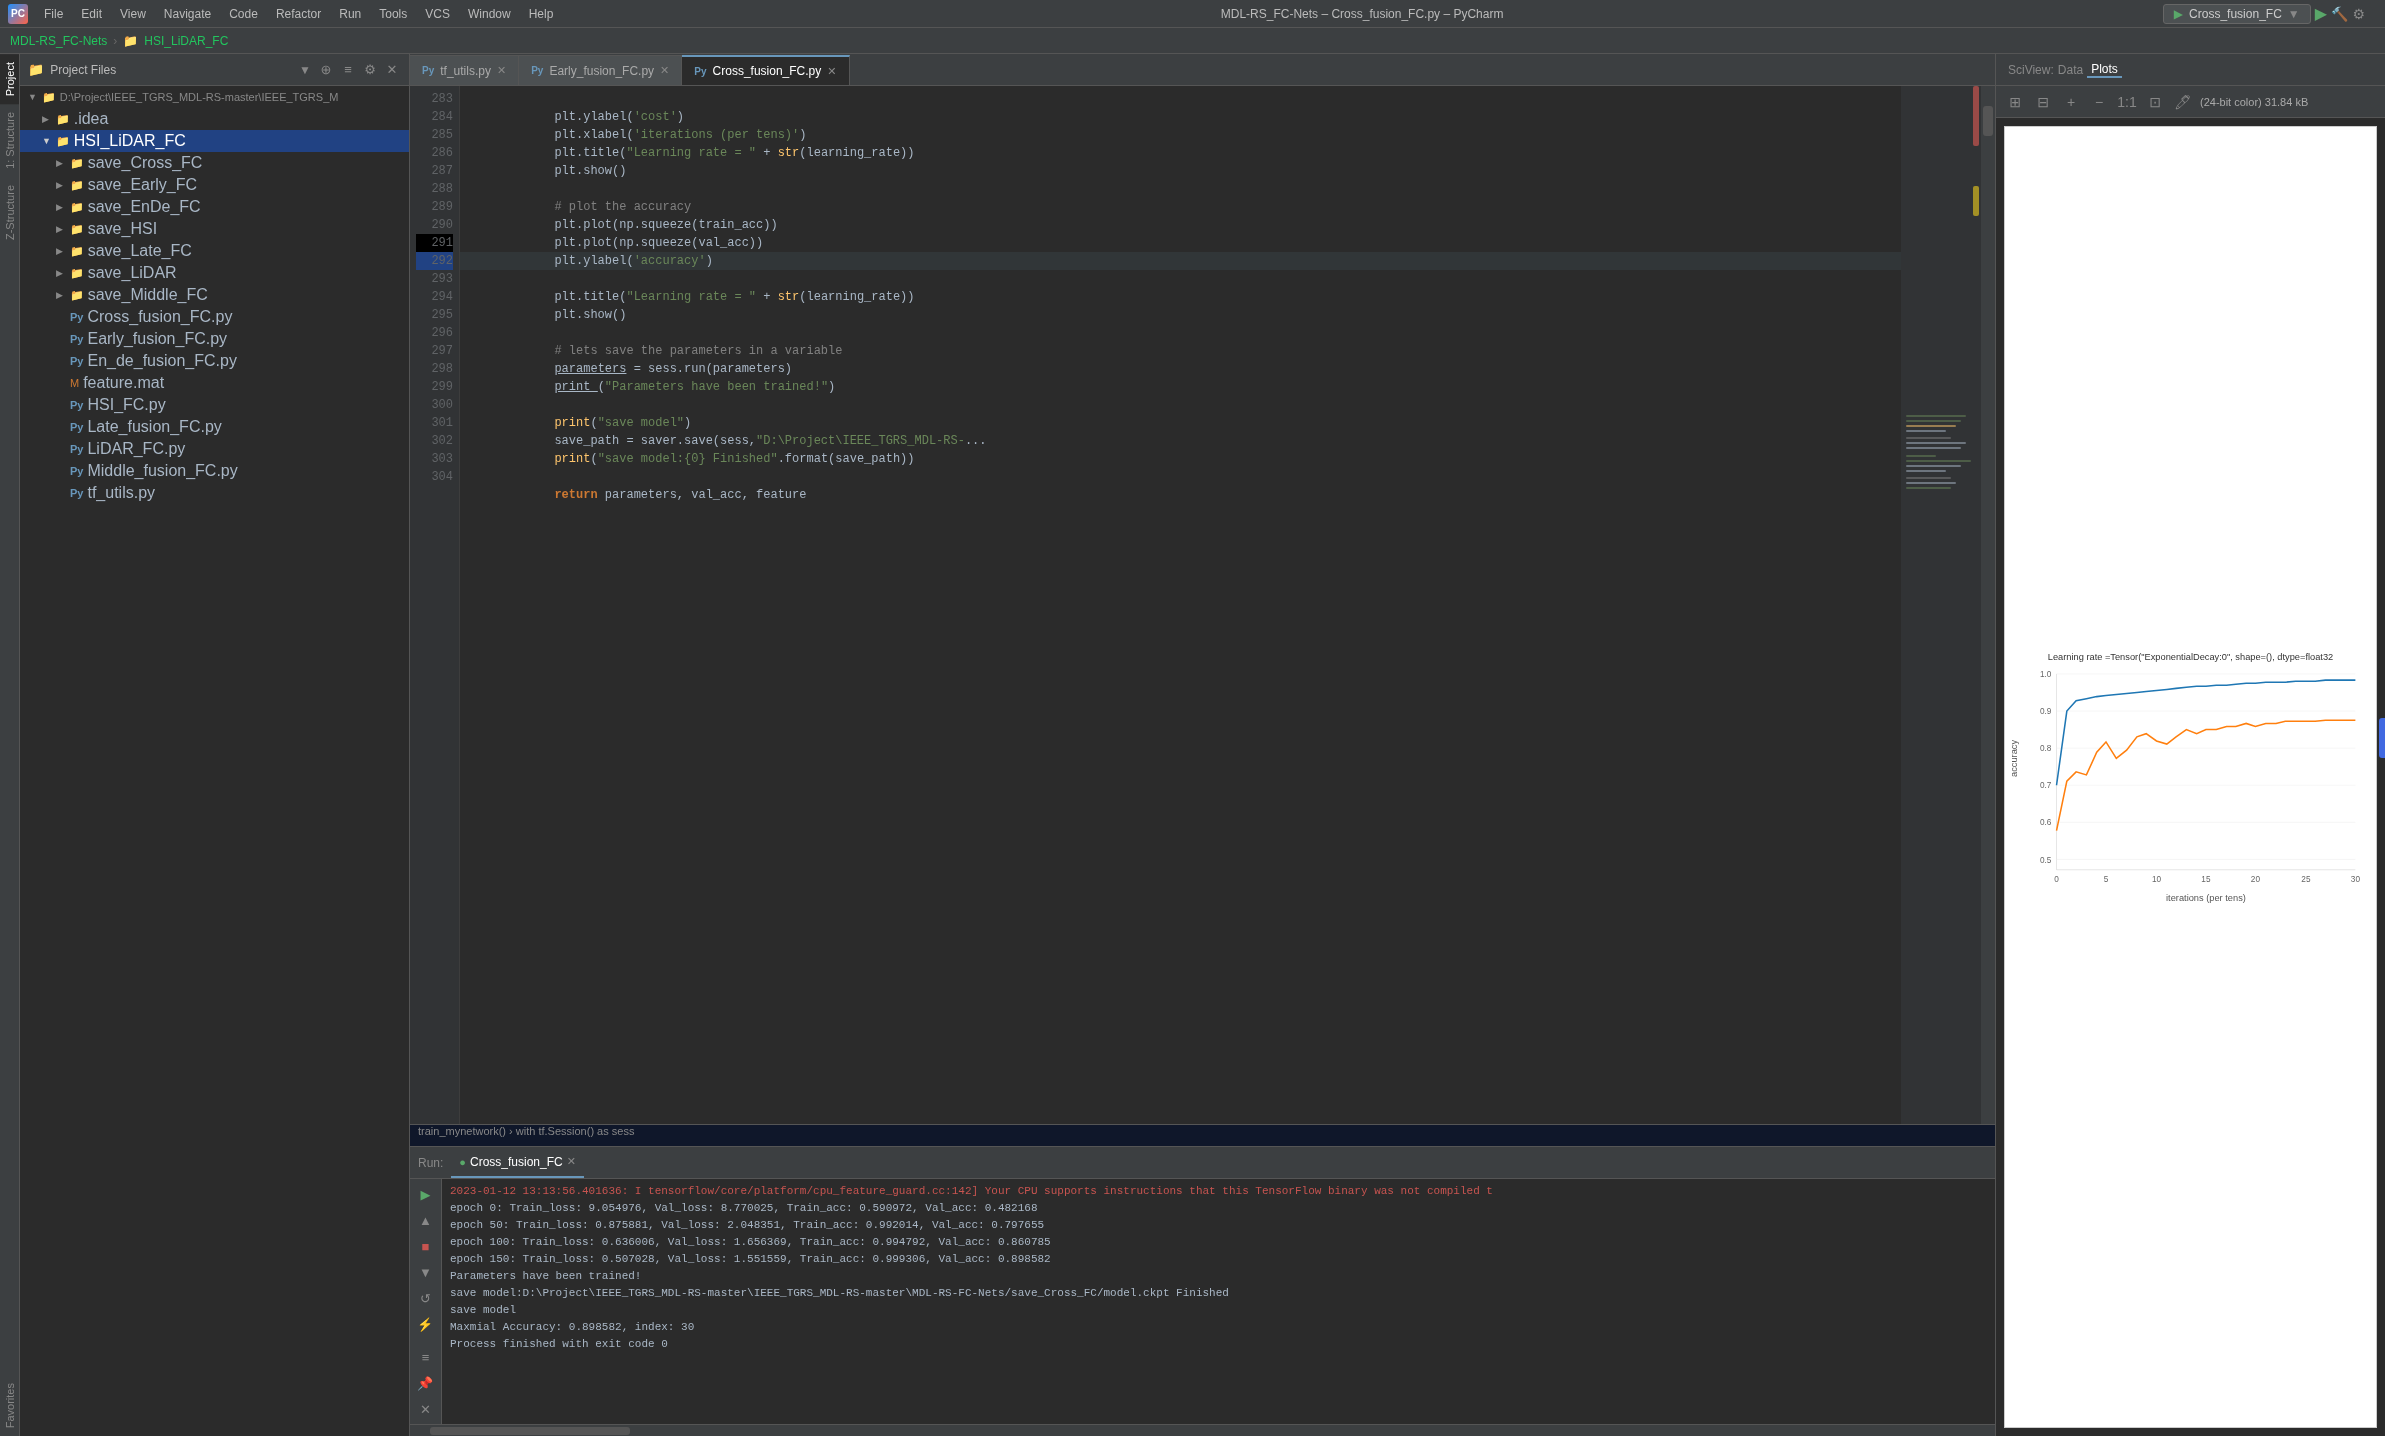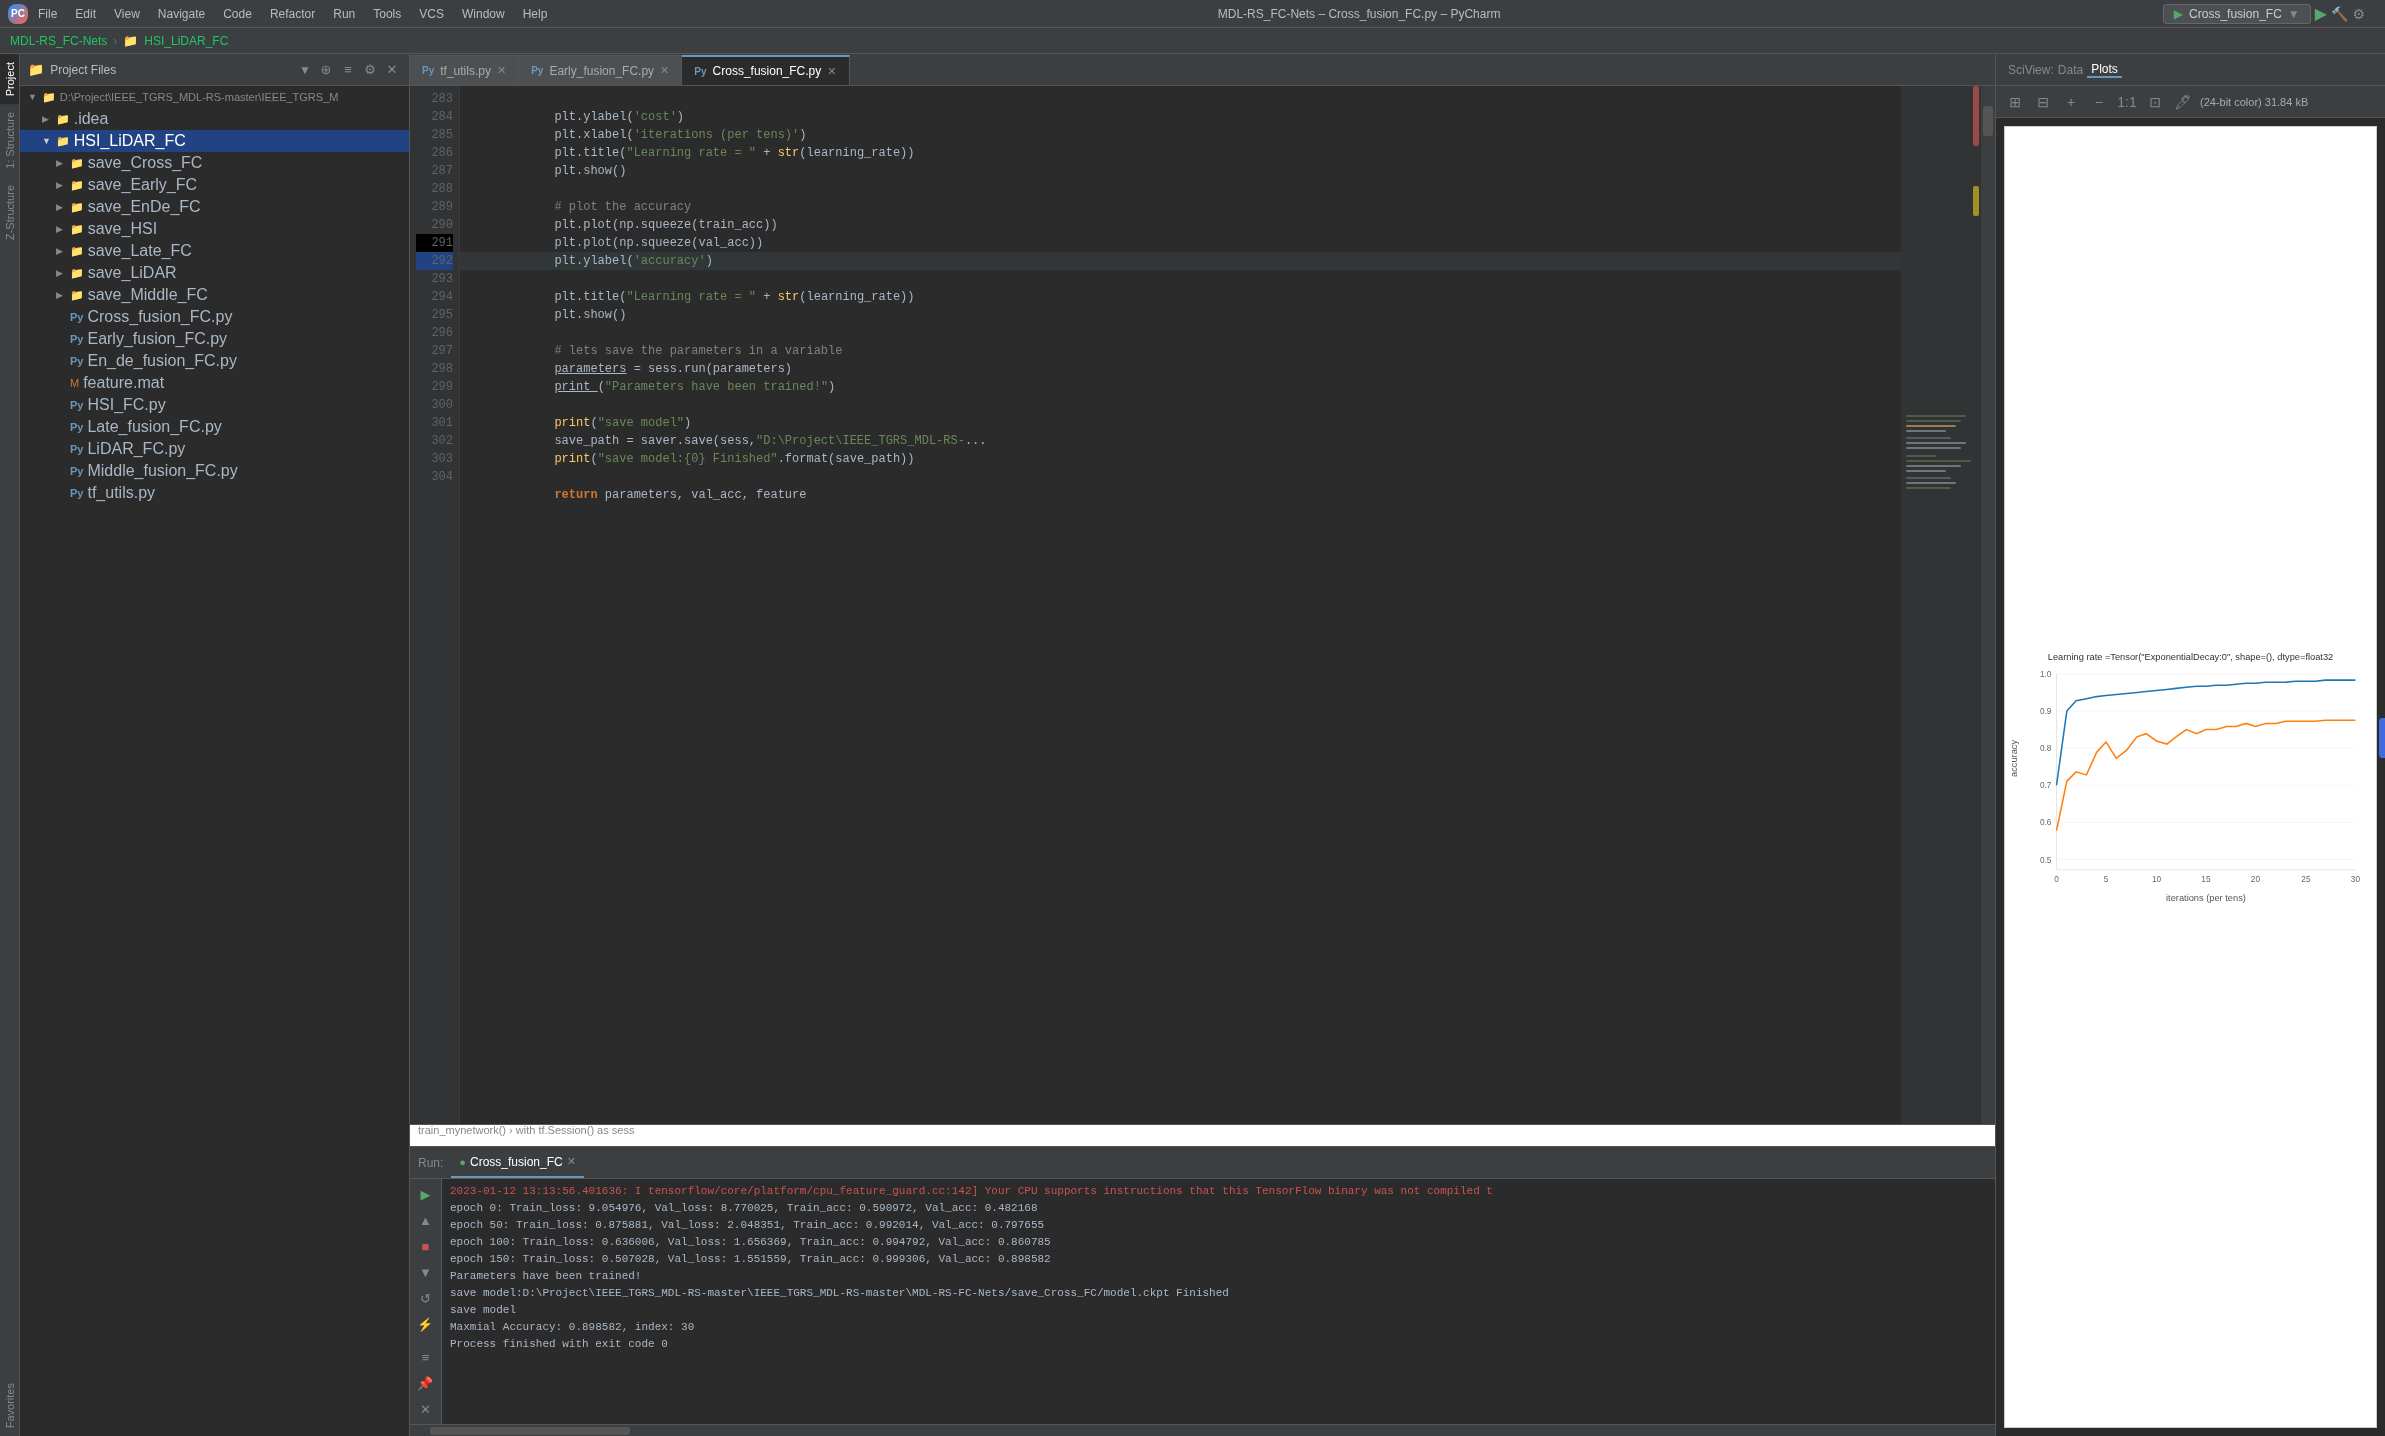--- a/index.html
+++ b/index.html
@@ -17,23 +17,23 @@
     .menu-bar {
       background: #3c3f41;
       height: 28px;
       display: flex;
       align-items: center;
       padding: 0 8px;
       gap: 2px;
       border-bottom: 1px solid #555;
     }
     .menu-bar .app-icon {
-      width: 20px; height: 20px; 
+      width: 20px; height: 20px; margin-right: 6px;
       background: linear-gradient(135deg, #1e90ff, #ff6347);
-      border-radius: 8px;
+      border-radius: 3px;
       display: flex; align-items: center; justify-content: center;
       color: white; font-size: 10px; font-weight: bold;
     }
     .menu-item {
       padding: 2px 8px;
       color: #bbb;
       font-size: 12px;
       cursor: pointer;
     }
     .menu-bar-title {
@@ -223,25 +223,25 @@
       margin: 0 auto;
       border-radius: 3px;
       position: absolute;
       top: 20px;
       left: 2px;
     }
 
     
     .editor-footer {
       height: 22px;
-      background: #ffffff;
+      background: #0f172a;
       border-top: 1px solid #555;
       display: flex;
-      align-items: flex-end;
-      padding: 10px 8px;
+      align-items: flex-start;
+      padding: 0 8px;
       font-size: 11px;
       color: #888;
       gap: 8px;
     }
 
     
     .sciview-panel {
       width: 390px;
       background: #2b2b2b;
       border-left: 1px solid #555;

